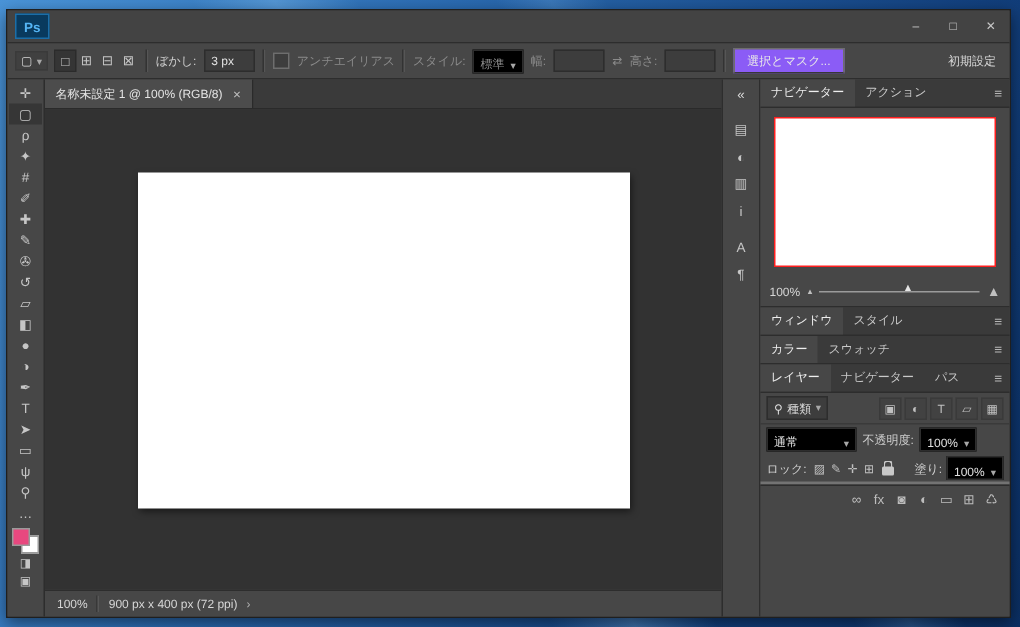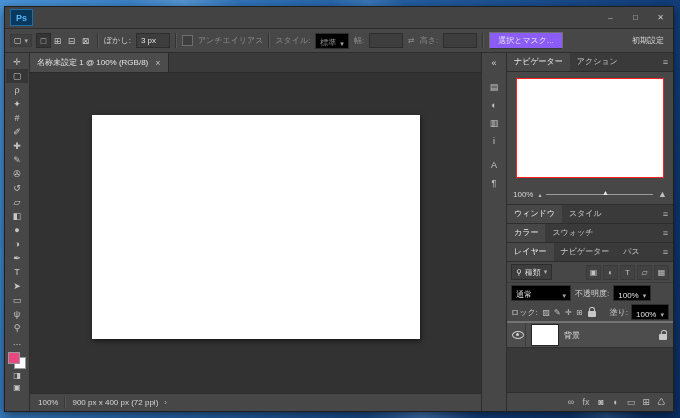--- a/index.html
+++ b/index.html
@@ -303,30 +303,20 @@
               <span class="lock-icon">⊞</span>
             </span>
           <span class="padlock"></span>
           <span style="flex:1"></span>
           <span class="opt-label">塗り:</span>
           <span class="mini-select">
             <span>100%</span>
             <span class="caret">▾</span>
           </span>
         </div>
-        <div class="layers-list">
-          <div class="layer-row">
-            <span class="eye-cell">
-                <span class="eye-icon"></span>
-              </span>
-            <span class="layer-thumb" style="background: rgb(255, 255, 255);"></span>
-            <span class="layer-name">背景</span>
-            <span class="padlock layer-lock"></span>
-          </div>
-        </div>
         <div class="layers-footer">
 
         <span class="footer-icon">∞</span>
             <span class="footer-icon">fx</span>
             <span class="footer-icon">◙</span>
             <span class="footer-icon">◐</span>
             <span class="footer-icon">▭</span>
             <span class="footer-icon">⊞</span>
             <span class="footer-icon">♺</span>
           </div>

